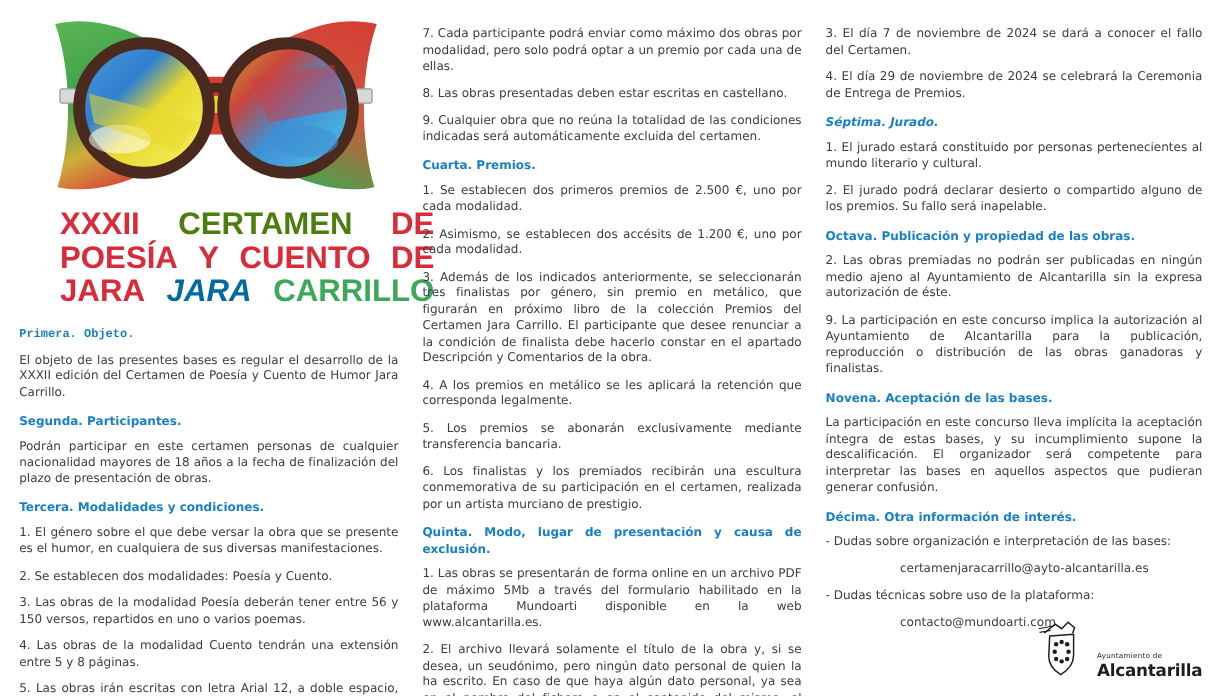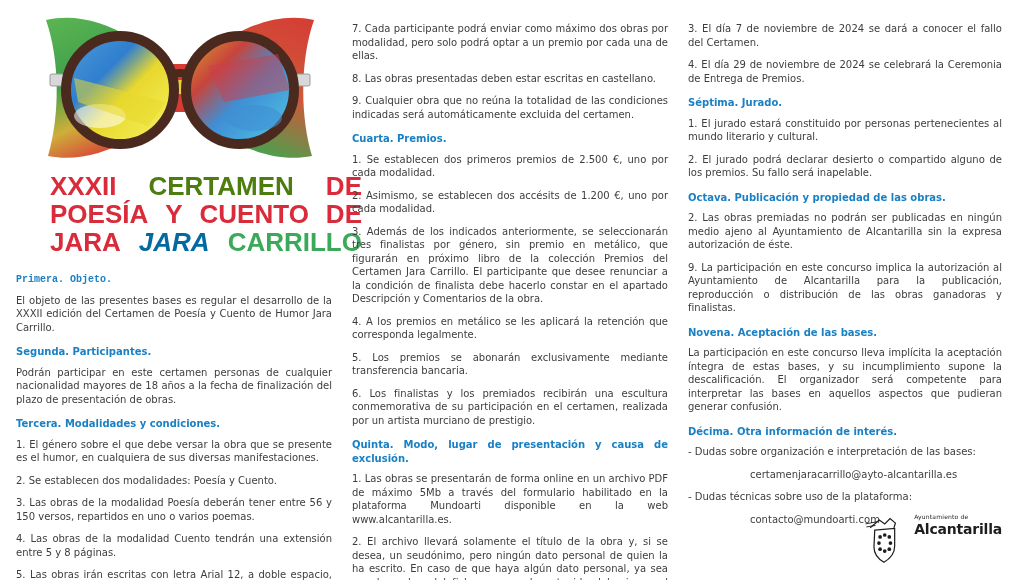--- a/index.html
+++ b/index.html
@@ -15,21 +15,21 @@
   
   .col{position:absolute;font-size:10px;line-height:13.5px;text-align:justify;}
   #col1{left:16px;top:273px;width:316px;}
   #col2{left:352px;top:22px;width:316px;}
   #col3{left:688px;top:22px;width:314px;}
   .para{margin:0 0 9px 0;}
   .heading{margin:11px 0 7px 0;font-weight:700;}
   .col > .heading:first-child{margin-top:0;font-family:Liberation Mono, monospace;}
   .email{margin:0 0 9px 62px;text-align:left;}
   
-  #logo{position:absolute;right:22px;bottom:14px;display:flex;align-items:flex-start;}
+  #logo{position:absolute;right:22px;bottom:14px;display:flex;align-items:flex-end;}
   #logo svg{display:block;}
   #logo-text{margin-left:4px;color:#1d1d1b;line-height:1;}
   #logo-small{font-size:6px;letter-spacing:0.2px;margin-bottom:2px;}
   #logo-big{font-size:14px;font-weight:700;letter-spacing:-0.2px;}
 </style>
 </head>
 <body>
 
 <div id="page">
 
@@ -127,21 +127,21 @@
       <p class="para">4. A los premios en metálico se les aplicará la retención que corresponda legalmente.</p>
       <p class="para">5. Los premios se abonarán exclusivamente mediante transferencia bancaria.</p>
       <p class="para">6. Los finalistas y los premiados recibirán una escultura conmemorativa de su participación en el certamen, realizada por un artista murciano de prestigio.</p>
       <p class="heading" style="color: rgb(26, 128, 196);">Quinta. Modo, lugar de presentación y causa de exclusión.</p>
       <p class="para">1. Las obras se presentarán de forma online en un archivo PDF de máximo 5Mb a través del formulario habilitado en la plataforma Mundoarti disponible en la web www.alcantarilla.es.</p>
       <p class="para">2. El archivo llevará solamente el título de la obra y, si se desea, un seudónimo, pero ningún dato personal de quien la ha escrito. En caso de que haya algún dato personal, ya sea en el nombre del fichero o en el contenido del mismo, el participante será excluido del concurso.</p>
     </div>
   <div id="col3" class="col">
       <p class="para">3. El día 7 de noviembre de 2024 se dará a conocer el fallo del Certamen.</p>
       <p class="para">4. El día 29 de noviembre de 2024 se celebrará la Ceremonia de Entrega de Premios.</p>
-      <p class="heading" style="color: rgb(26, 128, 196);">Séptima. Jurado.</p>
+      <p class="heading" style="color: rgb(26, 128, 196); font-style: italic;">Séptima. Jurado.</p>
       <p class="para">1. El jurado estará constituido por personas pertenecientes al mundo literario y cultural.</p>
       <p class="para">2. El jurado podrá declarar desierto o compartido alguno de los premios. Su fallo será inapelable.</p>
       <p class="heading" style="color: rgb(26, 128, 196);">Octava. Publicación y propiedad de las obras.</p>
       <p class="para">2. Las obras premiadas no podrán ser publicadas en ningún medio ajeno al Ayuntamiento de Alcantarilla sin la expresa autorización de éste.</p>
       <p class="para">9. La participación en este concurso implica la autorización al Ayuntamiento de Alcantarilla para la publicación, reproducción o distribución de las obras ganadoras y finalistas.</p>
       <p class="heading" style="color: rgb(26, 128, 196);">Novena. Aceptación de las bases.</p>
       <p class="para">La participación en este concurso lleva implícita la aceptación íntegra de estas bases, y su incumplimiento supone la descalificación. El organizador será competente para interpretar las bases en aquellos aspectos que pudieran generar confusión.</p>
       <p class="heading" style="color: rgb(26, 128, 196);">Décima. Otra información de interés.</p>
       <p class="para">- Dudas sobre organización e interpretación de las bases:</p>
       <p class="email">certamenjaracarrillo@ayto-alcantarilla.es</p>

